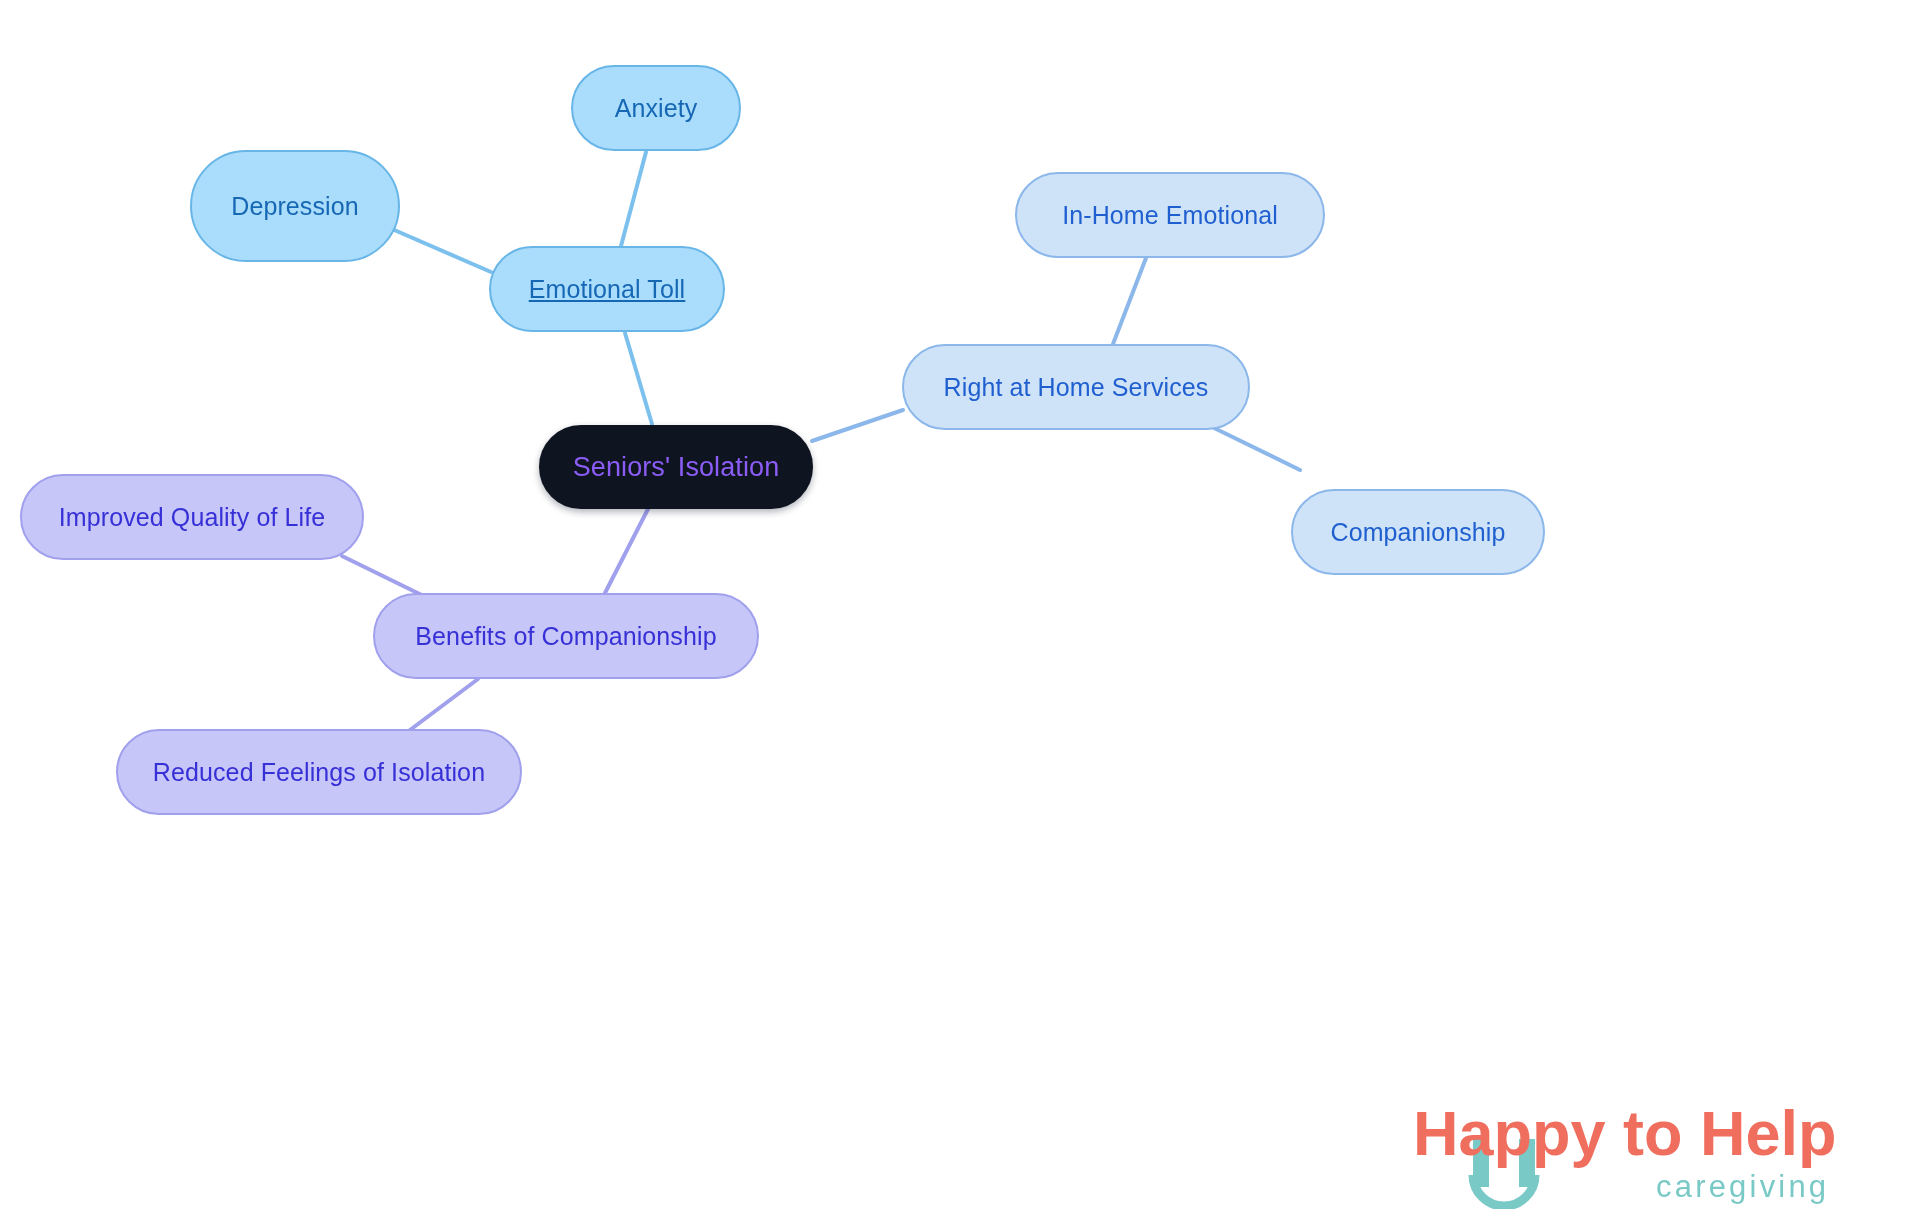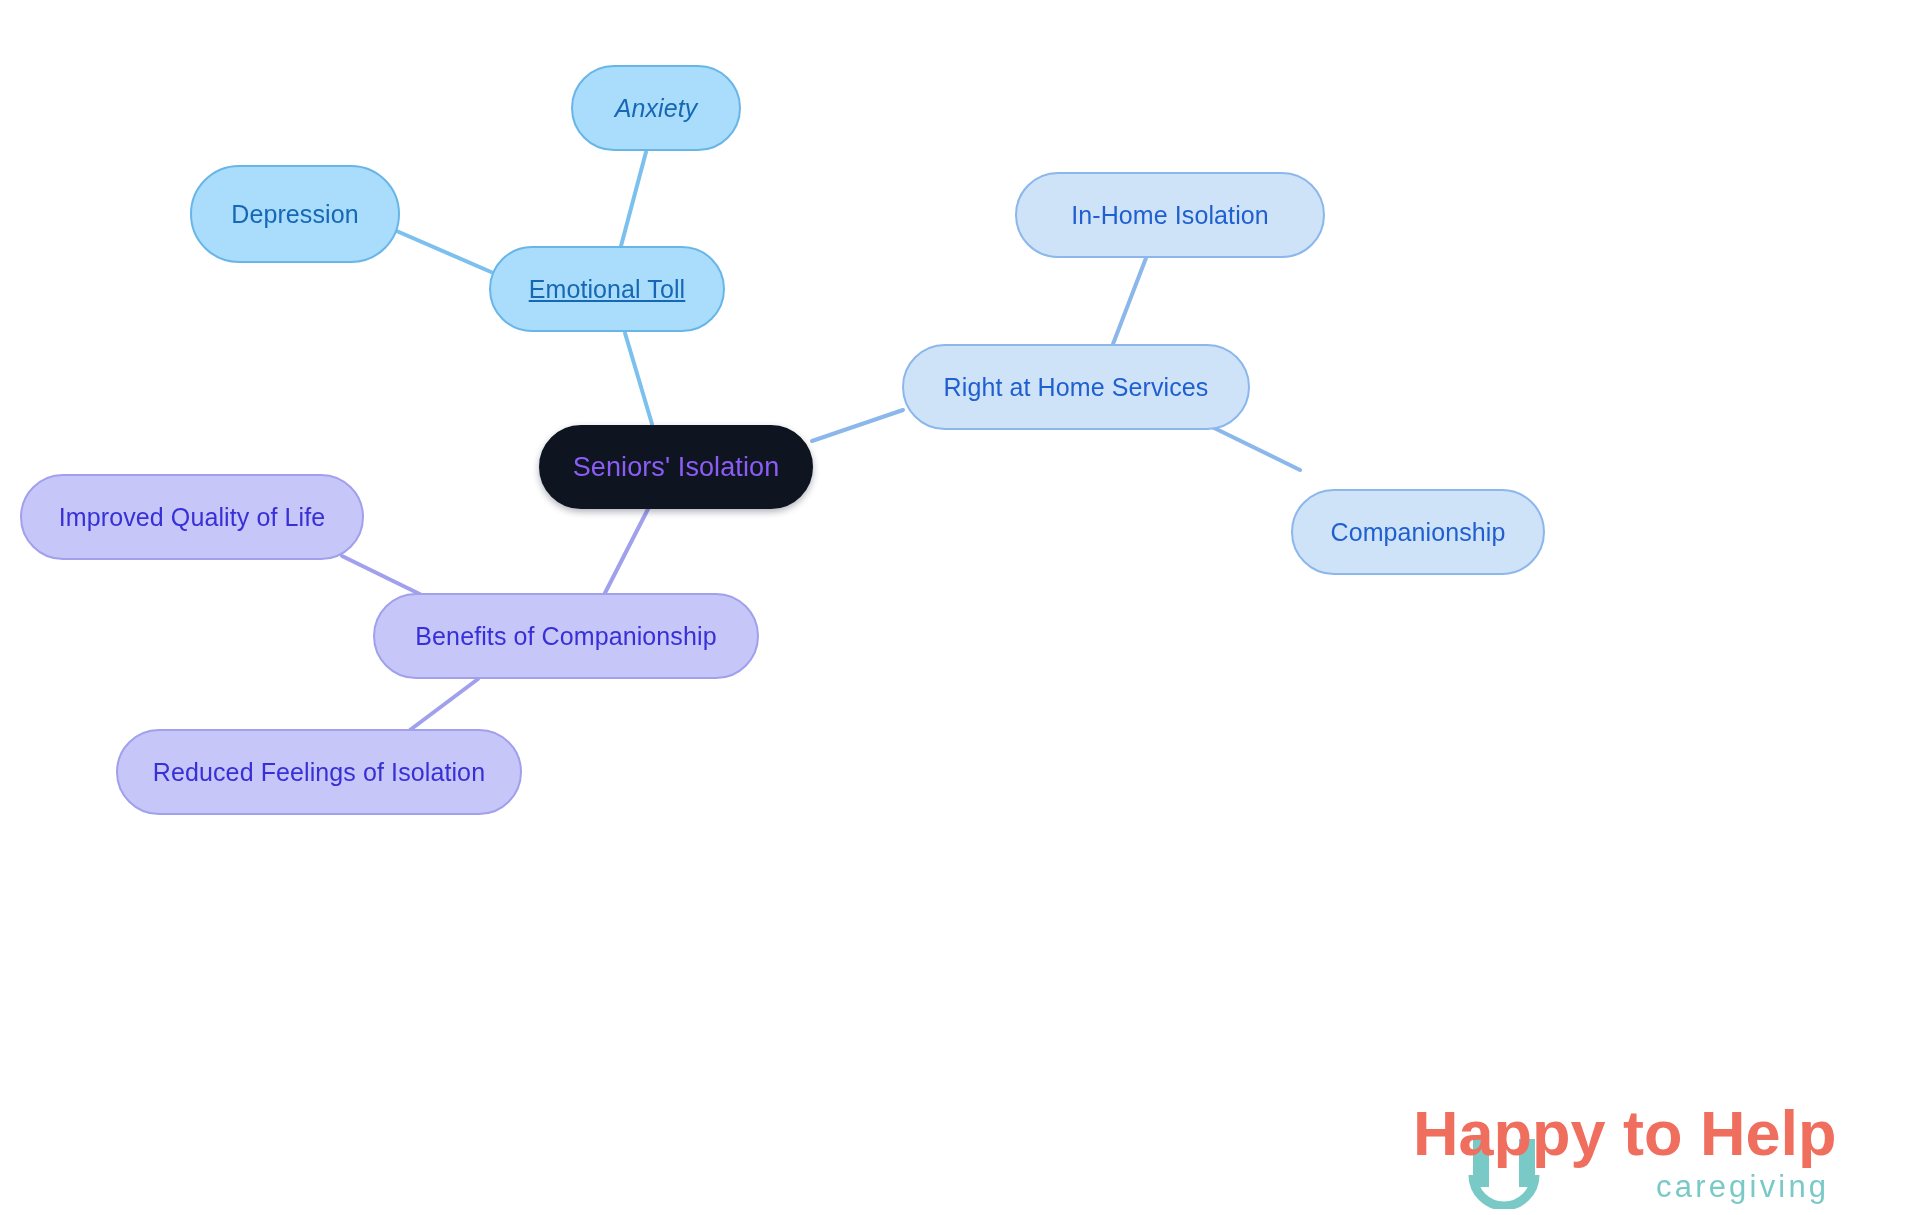--- a/index.html
+++ b/index.html
@@ -90,32 +90,32 @@
       <line x1="478" y1="679" x2="410" y2="730" stroke="#a0a0ed" stroke-width="4" stroke-linecap="round"></line>
     </svg>
 
   <div class="node node-root" id="n-root" style="left: 539px; top: 425px; width: 274px; height: 84px; font-size: 27px;">
     <span class="node-label">Seniors' Isolation</span>
   </div>
 
   <div class="node node-blue" id="n-emotional-toll" style="left: 489px; top: 246px; width: 236px; height: 86px; font-size: 25px; text-decoration: underline;">
     <span class="node-label">Emotional Toll</span>
   </div>
-  <div class="node node-blue" id="n-anxiety" style="left: 571px; top: 65px; width: 170px; height: 86px; font-size: 25px; font-style: italic;">
+  <div class="node node-blue" id="n-anxiety" style="left: 571px; top: 65px; width: 170px; height: 86px; font-size: 25px;">
     <span class="node-label">Anxiety</span>
   </div>
-  <div class="node node-blue" id="n-depression" style="left: 190px; top: 165px; width: 210px; height: 98px; font-size: 25px;">
+  <div class="node node-blue" id="n-depression" style="left: 190px; top: 150px; width: 210px; height: 112px; font-size: 25px;">
     <span class="node-label">Depression</span>
   </div>
 
   <div class="node node-blue2" id="n-right-at-home-services" style="left: 902px; top: 344px; width: 348px; height: 86px; font-size: 25px; text-align: right;">
     <span class="node-label">Right at Home Services</span>
   </div>
   <div class="node node-blue2" id="n-in-home-assistance" style="left: 1015px; top: 172px; width: 310px; height: 86px; font-size: 25px;">
-    <span class="node-label">In-Home Isolation</span>
+    <span class="node-label">In-Home Emotional</span>
   </div>
   <div class="node node-blue2" id="n-companionship" style="left: 1291px; top: 489px; width: 254px; height: 86px; font-size: 25px;">
     <span class="node-label">Companionship</span>
   </div>
 
   <div class="node node-purple" id="n-benefits-of-companionship" style="left: 373px; top: 593px; width: 386px; height: 86px; font-size: 25px; align-items: center;">
     <span class="node-label">Benefits of Companionship</span>
   </div>
   <div class="node node-purple" id="n-reduced-feelings-of-isolation" style="left: 116px; top: 729px; width: 406px; height: 86px; font-size: 25px;">
     <span class="node-label">Reduced Feelings of Isolation</span>

